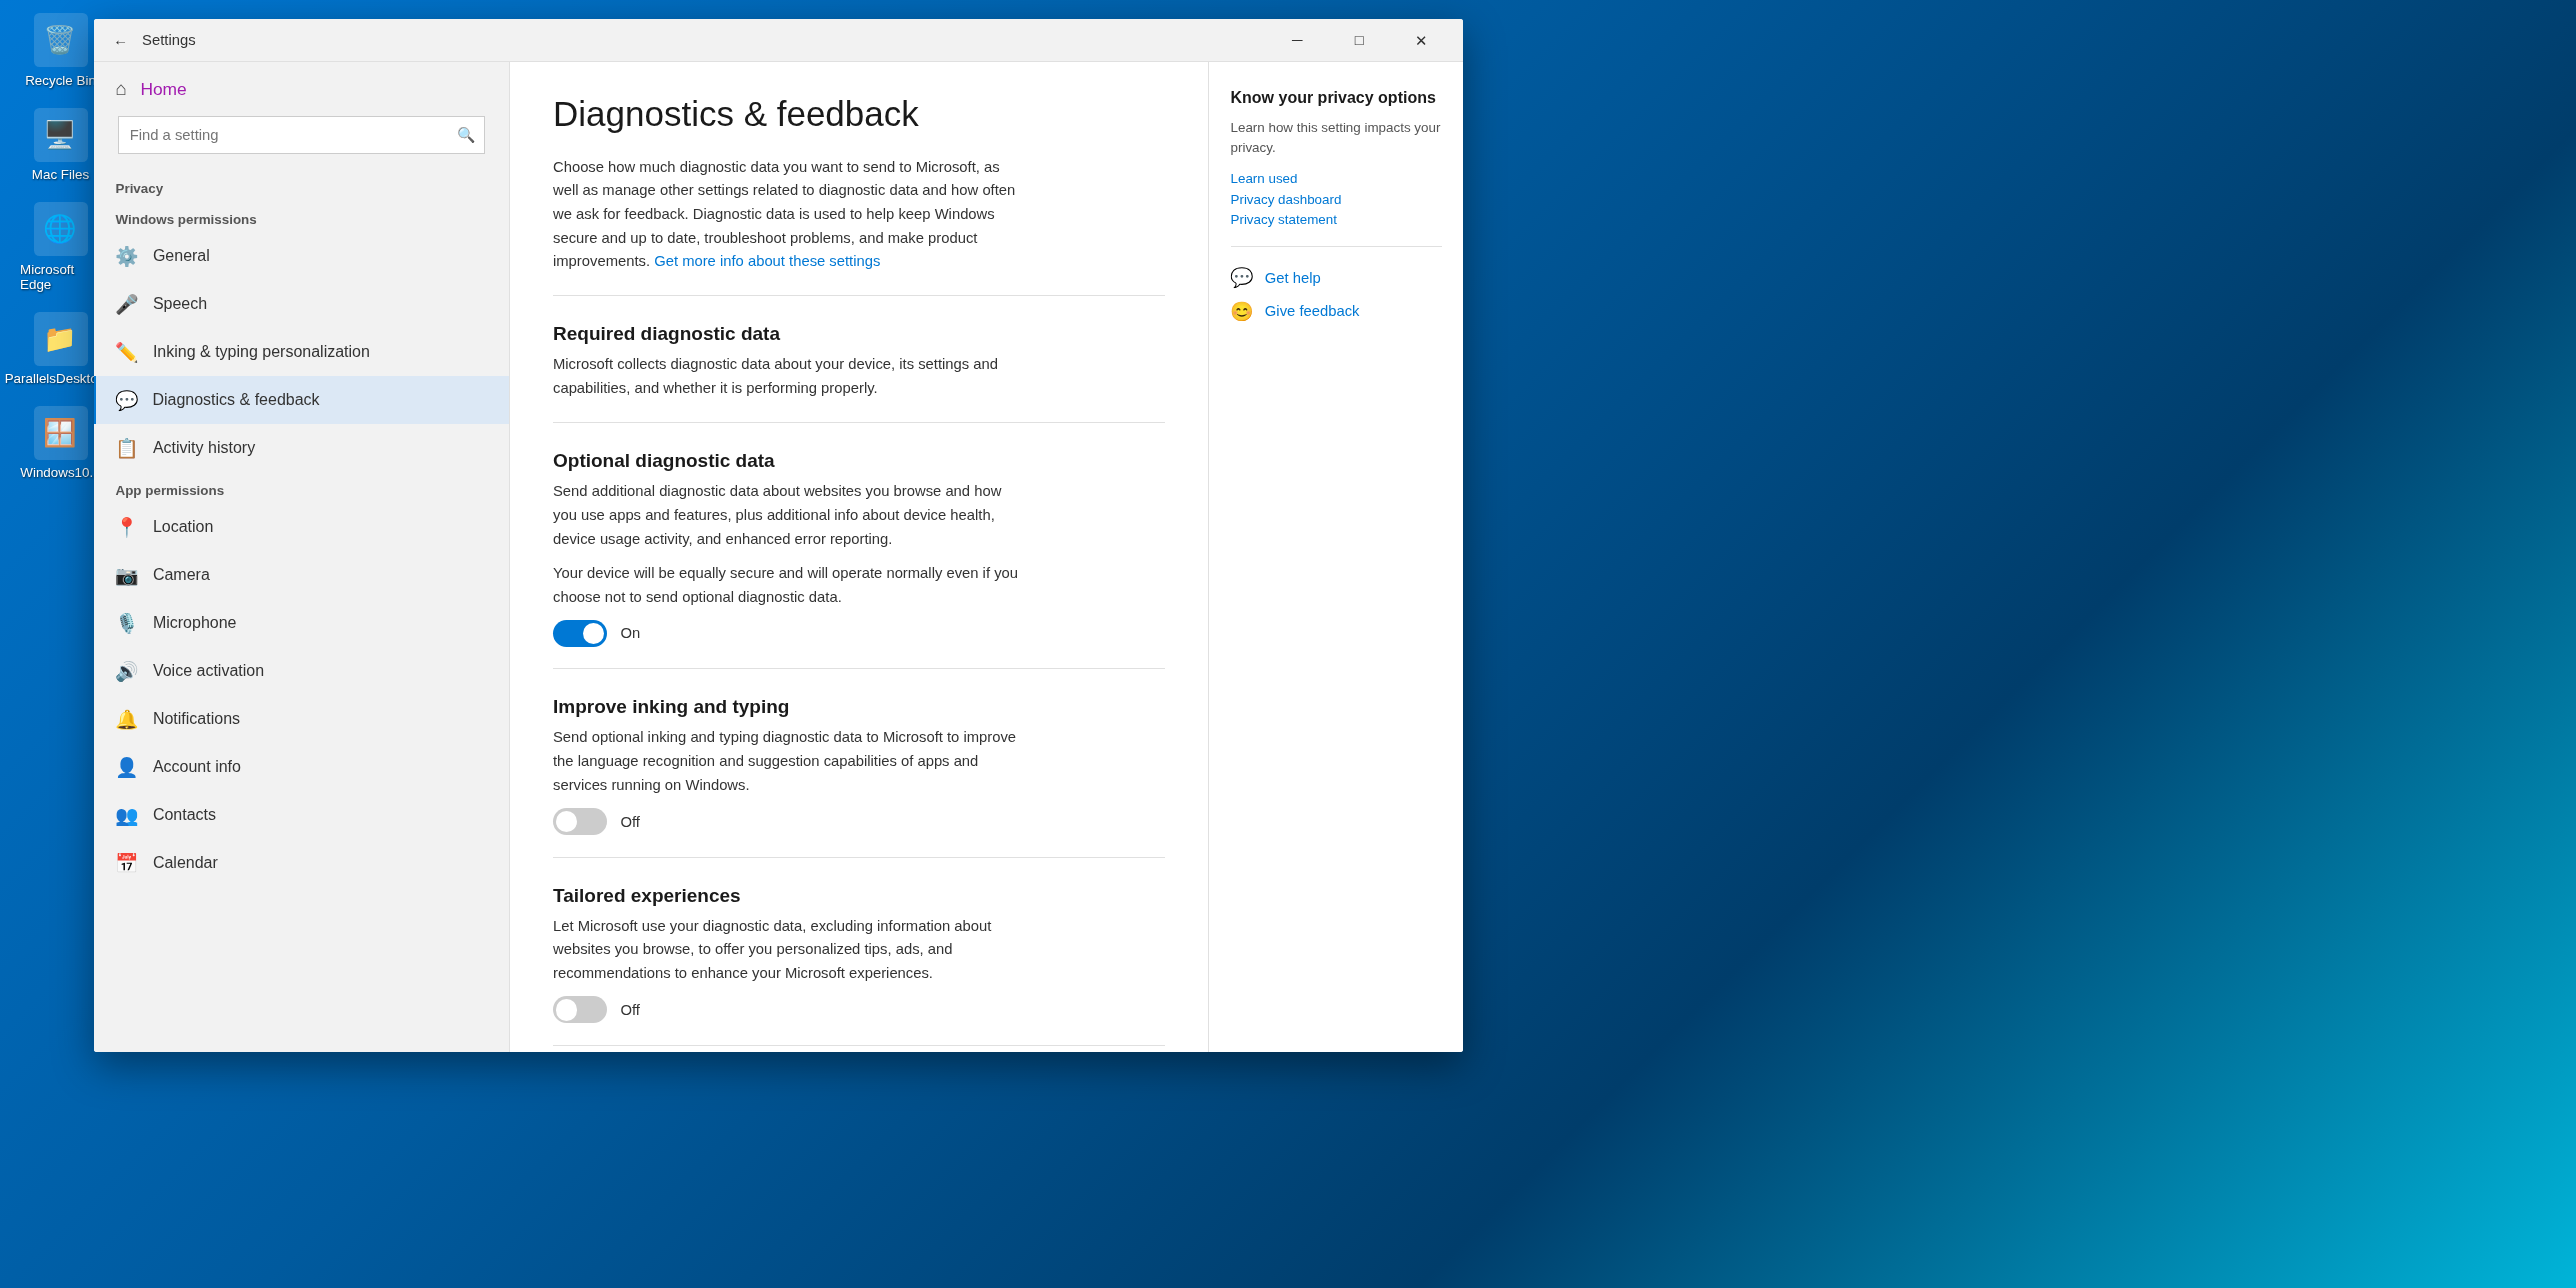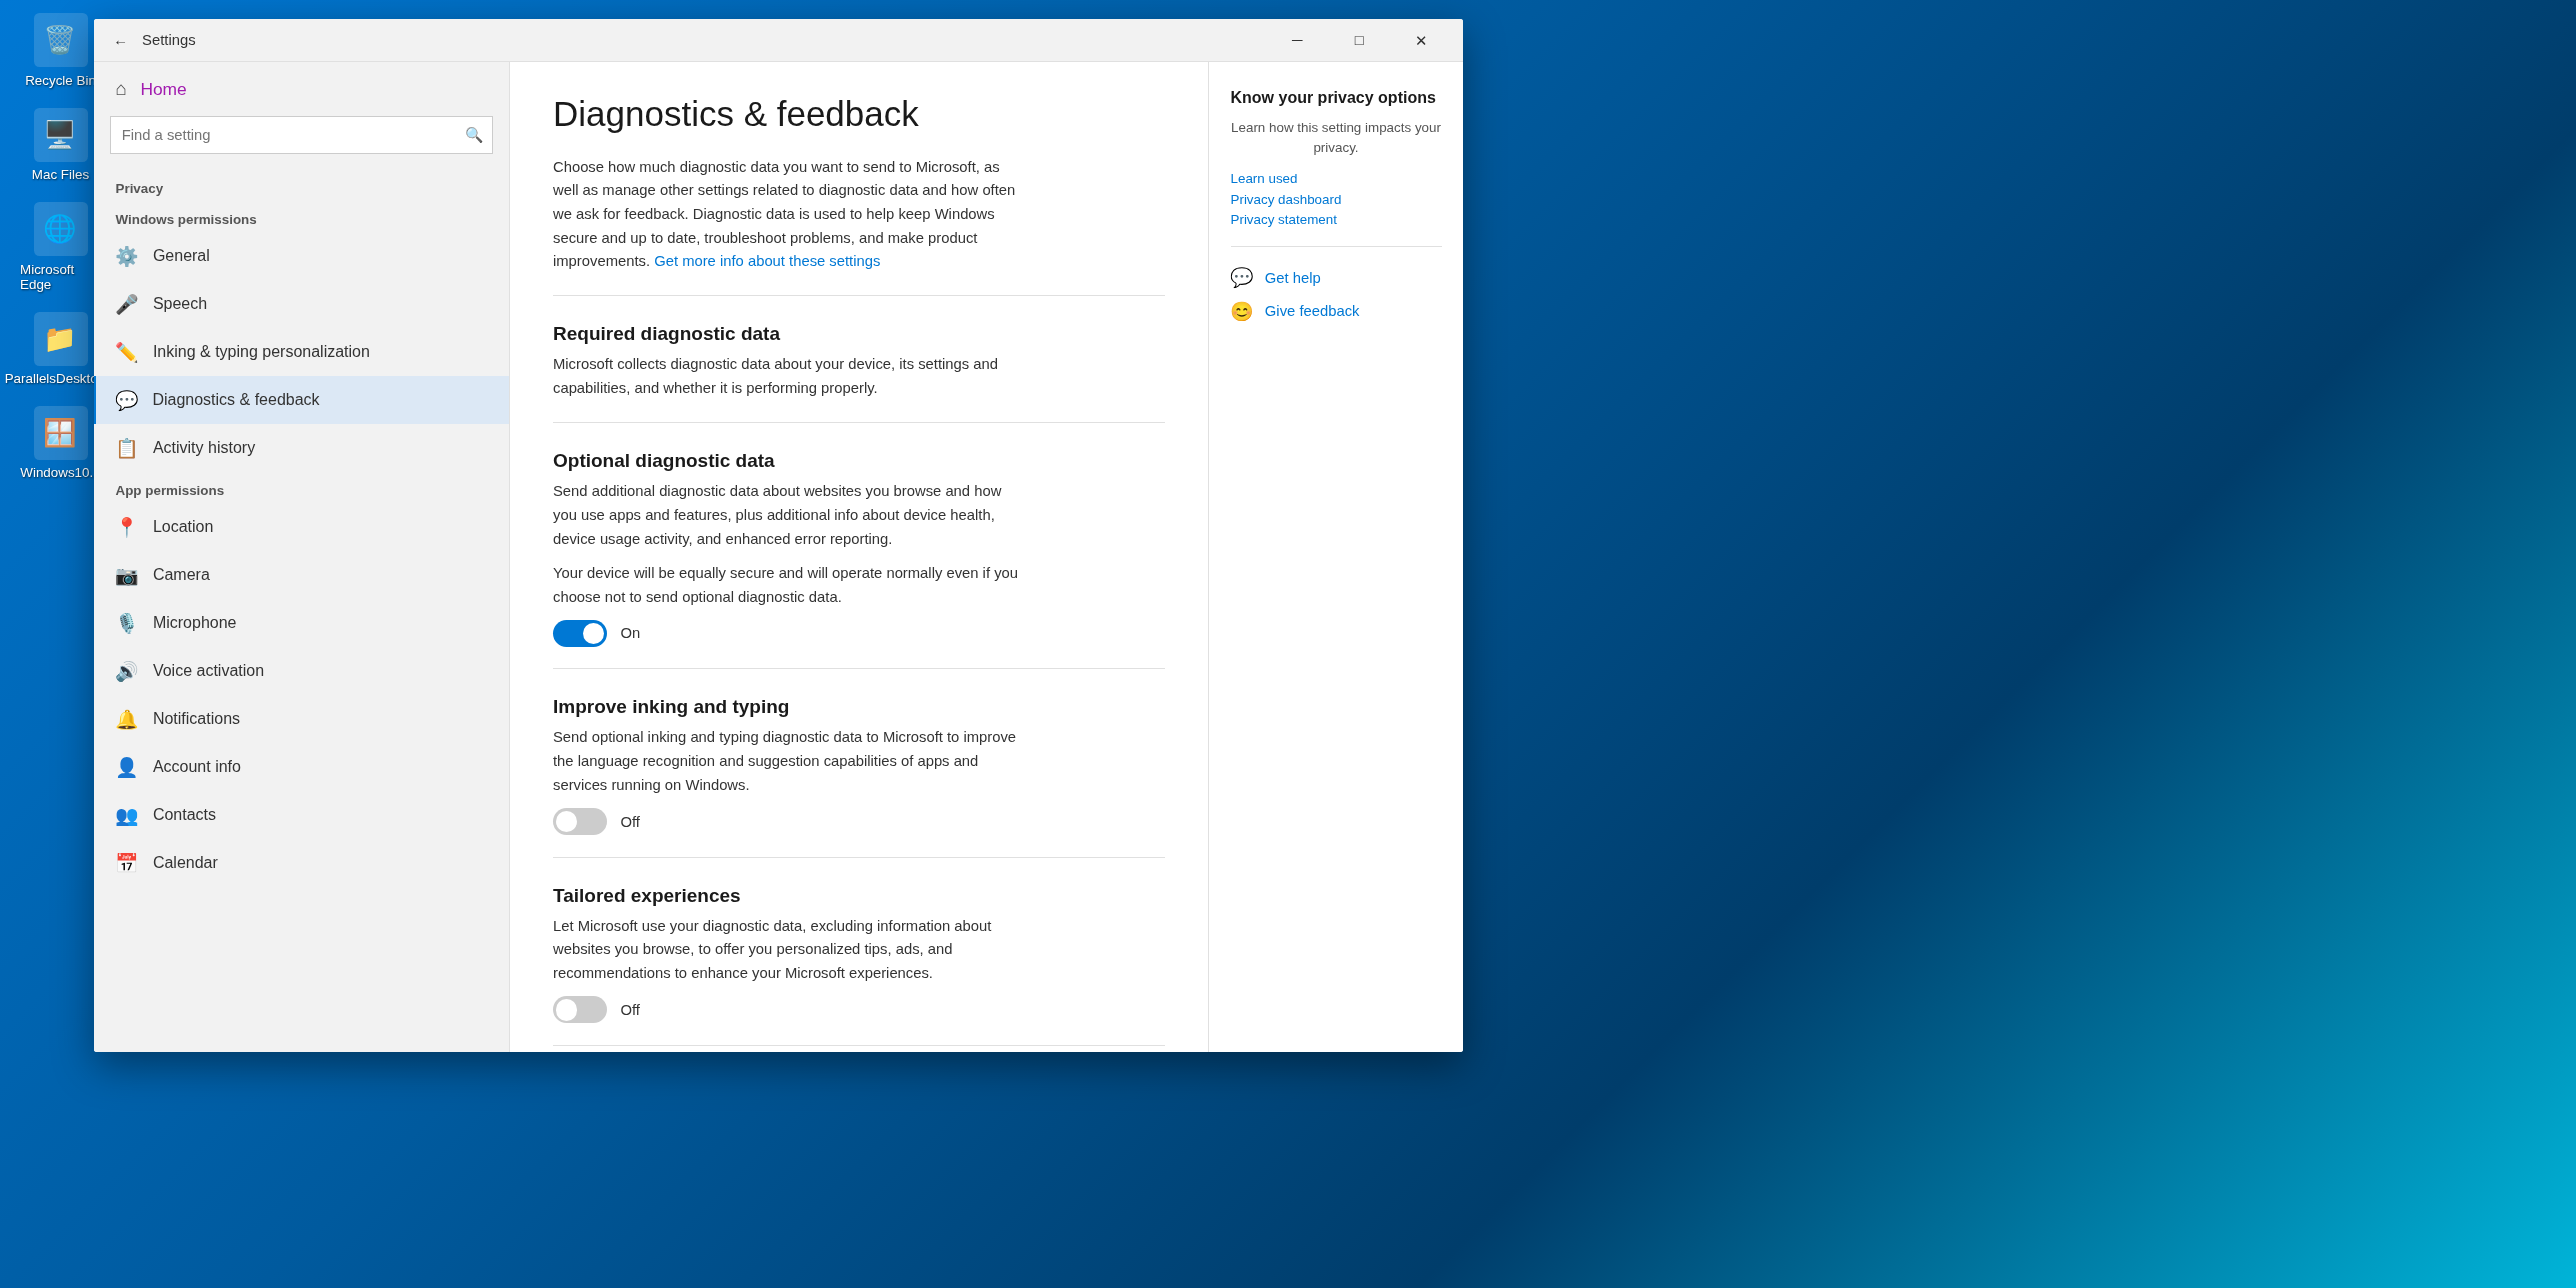--- a/index.html
+++ b/index.html
@@ -140,21 +140,21 @@
       display: flex;
       align-items: center;
       padding: 16px 21.5px;
       cursor: pointer;
       gap: 13.4px;
     }
     .sidebar-home-icon { font-size: 19px; color: #555; }
     .sidebar-home-text { font-size: 17.4px; color: #a21caf; }
 
     .search-box {
-      margin: 0 16px 16px;
+      margin: 0 24px 16px;
       position: relative;
     }
     .search-input {
       width: 100%;
       height: 38px;
       border: 0.7px solid #ccc;
       background: white;
       padding: 0 34px 0 10.7px;
       font-size: 14.8px;
       outline: none;
@@ -315,21 +315,20 @@
       font-size: 16px;
       font-weight: 600;
       color: #1a1a1a;
       margin-bottom: 10.7px;
     }
     .right-panel-desc {
       font-size: 13.4px;
       color: #555;
       line-height: 1.5;
       margin-bottom: 13.4px;
-      text-align: center;
     }
     .right-panel-link {
       display: block;
       color: #0078d4;
       text-decoration: none;
       font-size: 13.4px;
       margin-bottom: 5.4px;
     }
 
     .right-panel-divider {

